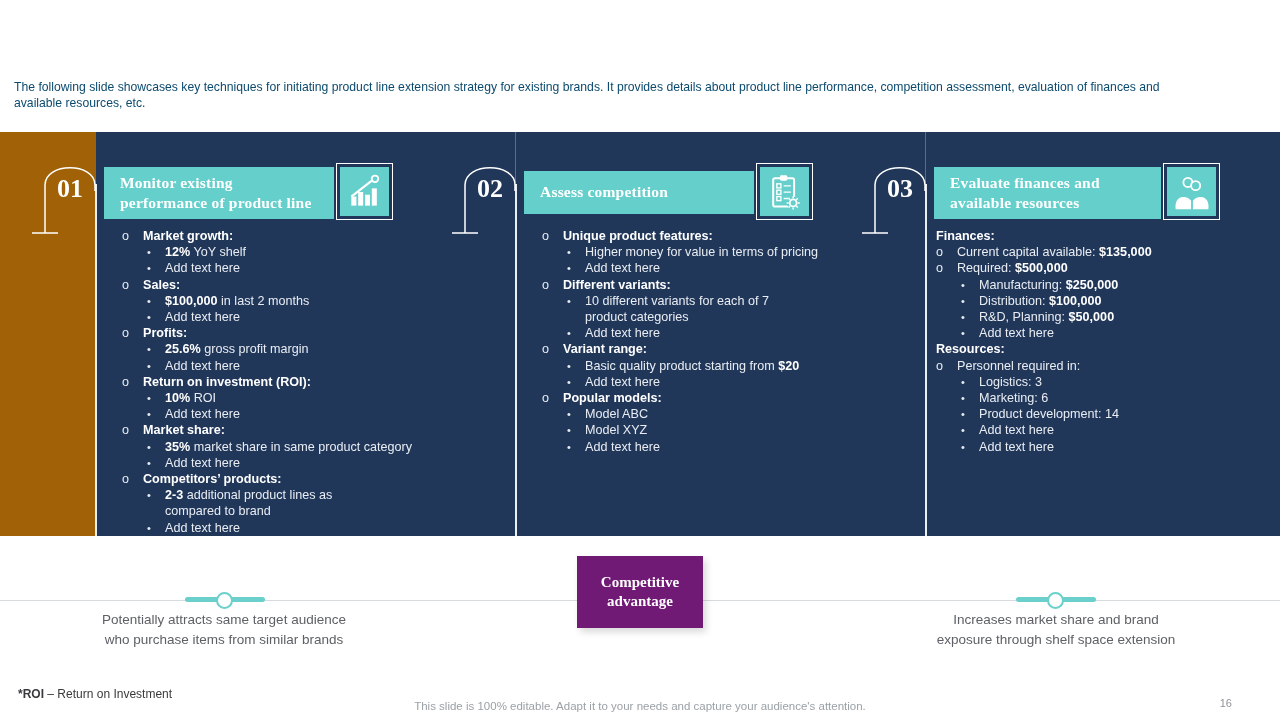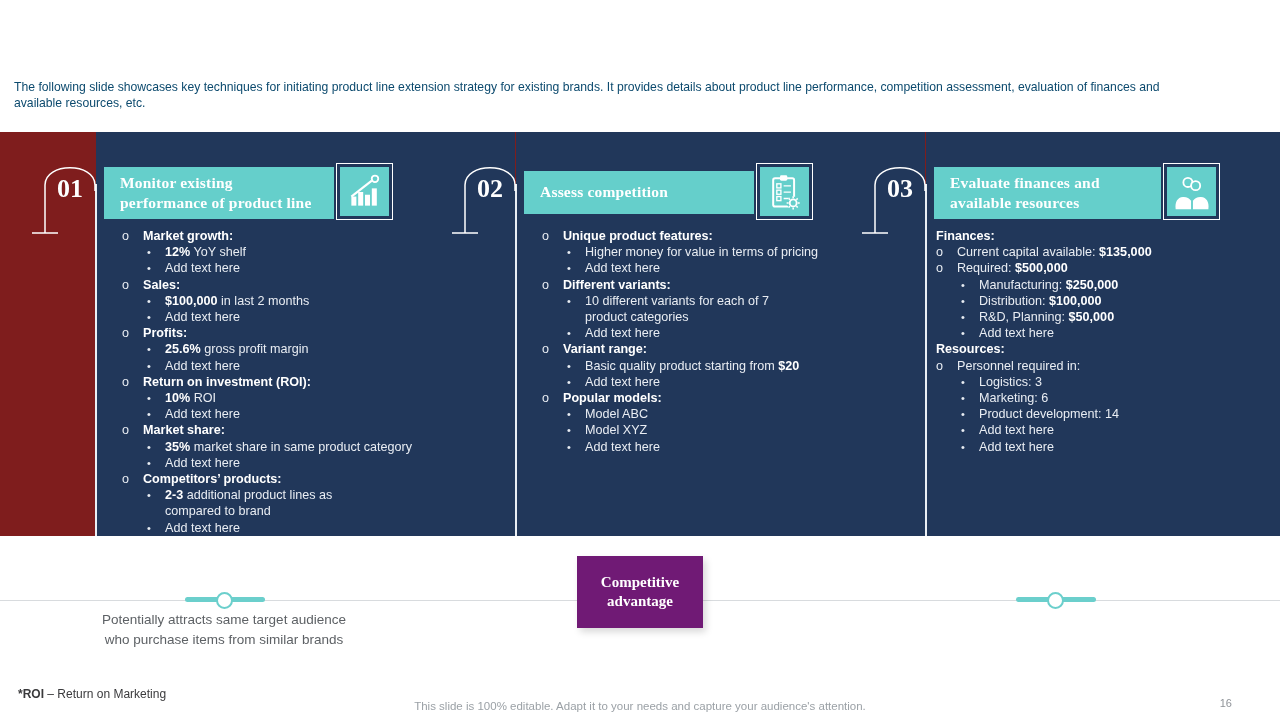--- a/index.html
+++ b/index.html
@@ -4,21 +4,21 @@
 <style>
   html,body{margin:0;padding:0;background:#fff;}
   .slide{position:relative;width:1280px;height:720px;background:#ffffff;overflow:hidden;
          font-family:"Liberation Sans",sans-serif;}
   
   .title{position:absolute;left:30px;top:26px;font-family:"Liberation Serif",serif;
          font-size:34px;color:#3e3e40;letter-spacing:0.2px;}
   .subtitle{position:absolute;left:14px;top:80px;width:1170px;font-size:12.2px;
             line-height:15.5px;color:#0c4a6e;}
   
-  .band{position:absolute;left:0;top:132px;width:1280px;height:404px;background:#7f1d1d;text-decoration:underline;}
+  .band{position:absolute;left:0;top:132px;width:1280px;height:404px;background:#a16207;text-decoration:underline;}
   .panel{position:absolute;top:0;height:404px;background:#21375a;}
   .vline{position:absolute;top:52px;width:1.5px;height:352px;background:#e9eef4;}
   .arch{position:absolute;top:25px;}
   .stepnum{position:absolute;top:42px;width:50px;text-align:center;
            font-family:"Liberation Serif",serif;font-weight:bold;font-size:26px;color:#fff;}
   .hbar{position:absolute;background:#65cfcb;color:#ffffff;display:flex;align-items:center;
         font-family:"Liberation Serif",serif;font-weight:bold;font-size:15.5px;
         line-height:1.32;padding:0 12px 0 16px;letter-spacing:0.2px;box-sizing:border-box;}
   .iconbox{position:absolute;top:31px;width:57px;height:57px;border:1.5px solid #fff;
            box-sizing:border-box;padding:3px;}
@@ -321,17 +321,18 @@
       </div>
     </div>
 
   <div class="hr"></div>
   <div class="node-bar" style="left:185px"></div>
   <div class="node-dot" style="left:216px"></div>
   <div class="node-bar" style="left:1016px"></div>
   <div class="node-dot" style="left:1047px"></div>
   <div class="adv-box">Competitive advantage</div>
   <div class="note" style="left:94px">Potentially attracts same target audience who purchase items from similar brands</div>
-
-  <div class="footnote"><b>*ROI</b><span> – Return on Marketing</span></div>
+  <div class="note" style="left:926px">Increases market share and brand exposure through shelf space extension</div>
+
+  <div class="footnote"><b>*ROI</b><span> – Return on Investment</span></div>
   <div class="editnote">This slide is 100% editable. Adapt it to your needs and capture your audience's attention.</div>
   <div class="pagenum">16</div>
 </div>
 
 </body></html>

